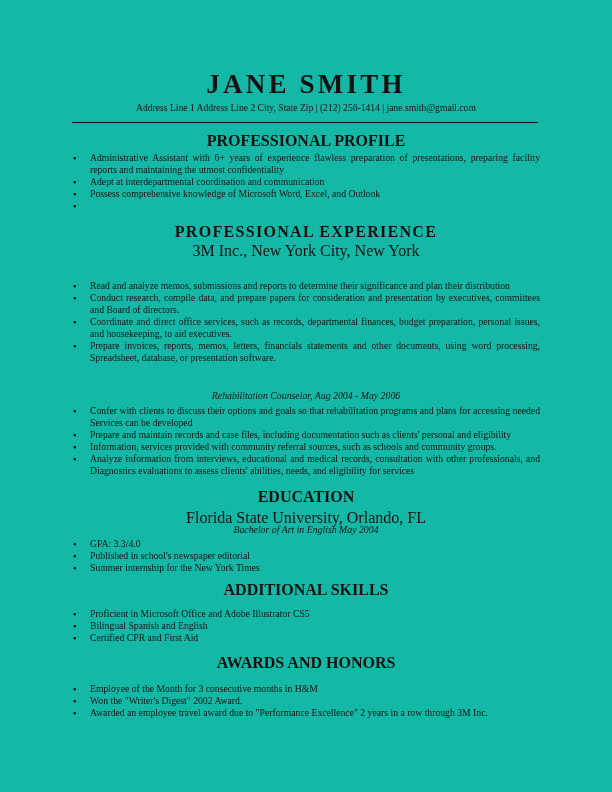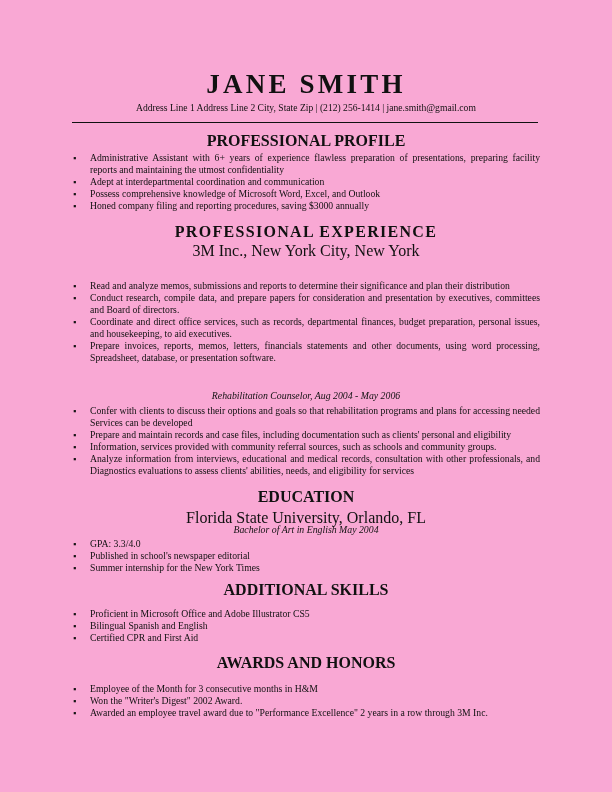--- a/index.html
+++ b/index.html
@@ -12,21 +12,21 @@
       height: 792px;
       position: relative;
       overflow: hidden;
       font-family: "Liberation Serif", "DejaVu Serif", serif;
       color: #111111;
     }
     .page {
       position: absolute;
       left: 0; top: 0;
       width: 612px; height: 792px;
-      background: #f9a8d4;
+      background: #14b8a6;
       text-decoration: underline;
     }
     .center {
       position: absolute;
       left: 72px;
       width: 468px;
       text-align: center;
       white-space: nowrap;
     }
     .name {
@@ -98,21 +98,21 @@
 
   <div class="center name">JANE SMITH</div>
   <div class="center contact">Address Line 1 Address Line 2 City, State Zip | (212) 256-1414 | jane.smith@gmail.com</div>
   <div class="rule"></div>
 
   <div class="center section-heading" style="top:135px;">PROFESSIONAL PROFILE</div>
   <ul class="bullets" style="top:152px;">
     <li><span class="dot">▪</span><span>Administrative Assistant with 6+ years of experience flawless preparation of presentations, preparing facility reports and maintaining the utmost confidentiality</span></li>
     <li><span class="dot">▪</span><span>Adept at interdepartmental coordination and communication</span></li>
     <li><span class="dot">▪</span><span>Possess comprehensive knowledge of Microsoft Word, Excel, and Outlook</span></li>
-    <li><span class="dot">▪</span><span>Honed company filing and reporting procedures, saving $3000 annually</span></li>
+    <li><span class="dot">▪</span></li>
   </ul>
 
   <div class="center section-heading spaced" style="top:226px;">PROFESSIONAL EXPERIENCE</div>
 
   <div class="center org" style="top:245px;">3M Inc., New York City, New York</div>
   <ul class="bullets" style="top:280px;">
     <li><span class="dot">▪</span><span>Read and analyze memos, submissions and reports to determine their significance and plan their distribution</span></li>
     <li><span class="dot">▪</span><span>Conduct research, compile data, and prepare papers for consideration and presentation by executives, committees and Board of directors.</span></li>
     <li><span class="dot">▪</span><span>Coordinate and direct office services, such as records, departmental finances, budget preparation, personal issues, and housekeeping, to aid executives.</span></li>
     <li><span class="dot">▪</span><span>Prepare invoices, reports, memos, letters, financials statements and other documents, using word processing, Spreadsheet, database, or presentation software.</span></li>

